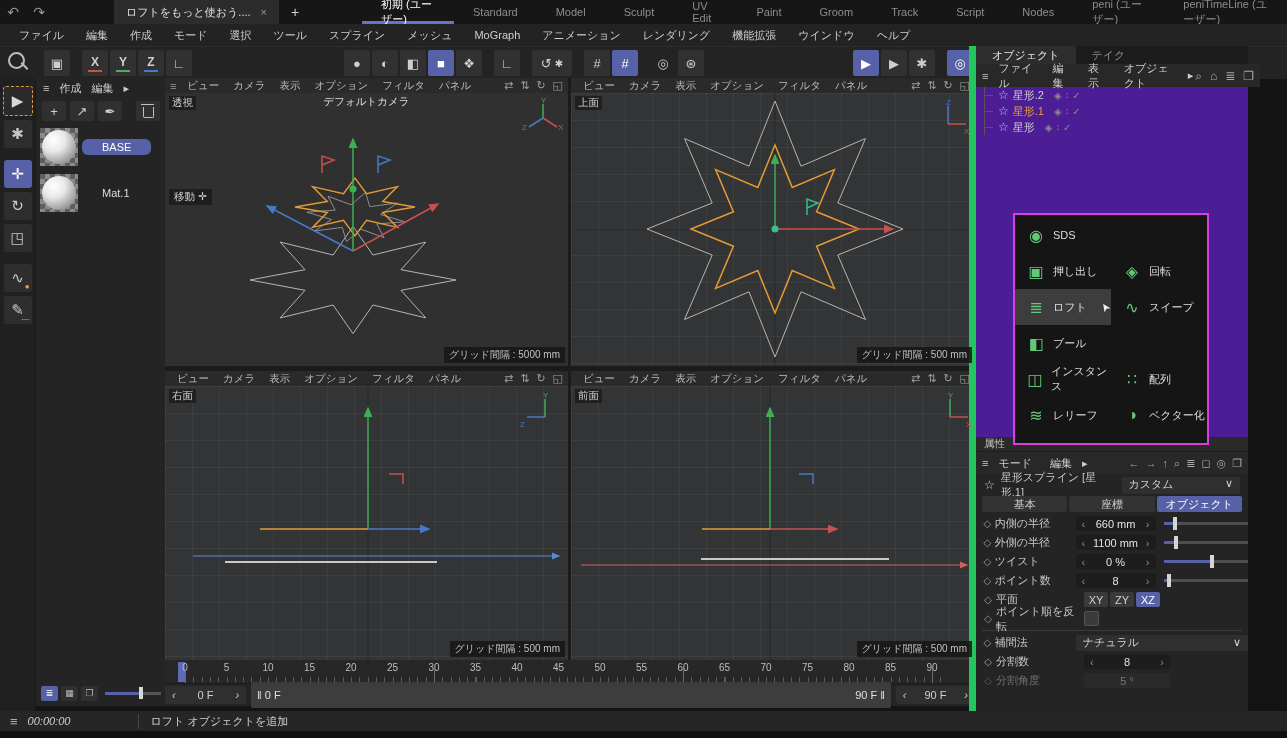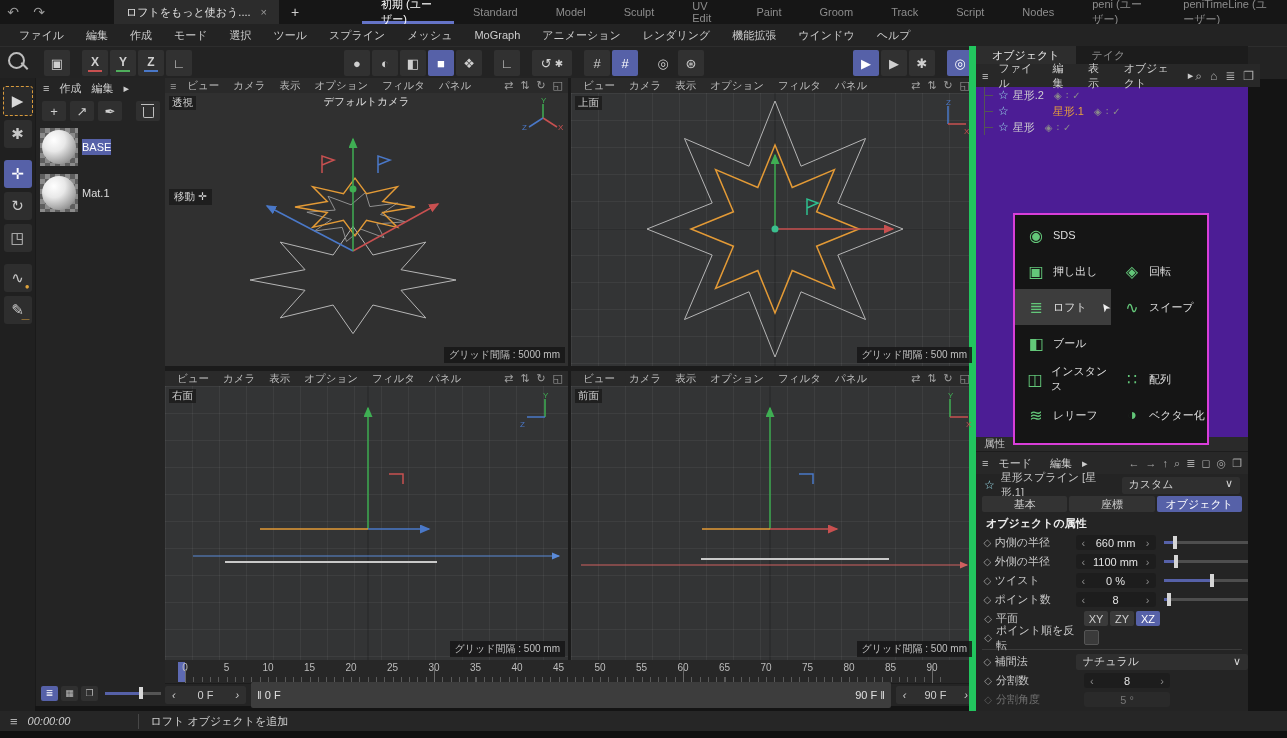--- a/index.html
+++ b/index.html
@@ -50,21 +50,21 @@
   .mabtn{width:24px;height:20px;background:#303030;border-radius:2px;display:flex;align-items:center;
          justify-content:center;color:#cfcfcf;font-size:13px;}
   .trash{margin-left:auto;position:relative;}
   .trash u{display:block;width:9px;height:10px;border:1px solid #c0c0c0;border-top:none;border-radius:0 0 2px 2px;position:relative;top:1px;}
   .trash u:before{content:"";position:absolute;left:-3px;top:-3px;width:13px;height:1px;background:#c0c0c0;}
   .mitem{display:flex;align-items:center;gap:4px;padding:4px 4px;}
   .msphere{width:38px;height:38px;background:conic-gradient(#8b8b8b 25%,#5e5e5e 0 50%,#8b8b8b 0 75%,#5e5e5e 0) 0 0/10px 10px;
            display:flex;align-items:center;justify-content:center;}
   .msphere i{display:block;width:34px;height:34px;border-radius:50%;
              background:radial-gradient(circle at 35% 30%,#ffffff 0%,#e8e8e8 35%,#9a9a9a 75%,#777 100%);}
-  .mname{padding:2px 0;color:#ddd;}
+  .mname{padding:2px 20px;color:#ddd;border-radius:6px;}
   .mname.selected{background:#5661a8;color:#fff;}
   .mbottom{margin-top:auto;height:26px;display:flex;align-items:center;gap:3px;padding:0 5px;}
   .vbtn{width:17px;height:15px;background:#303030;border-radius:2px;display:flex;align-items:center;justify-content:center;
         font-size:9px;color:#bbb;}
   .vbtn.active{background:#5661a8;color:#fff;}
   .mslider{position:relative;flex:1;height:14px;margin-left:4px;}
   .mslider .tr{position:absolute;left:0;right:0;top:6px;height:3px;background:#555;}
   .mslider .fl{position:absolute;left:0;top:6px;height:3px;width:60%;background:#5661a8;}
   .mslider .hd{position:absolute;left:60%;top:1px;width:4px;height:12px;background:#d8d8d8;}
   
@@ -126,21 +126,21 @@
   #om-tabs span.active{background:#2d2d2d;color:#eaeaea;}
   #om-menu{position:absolute;left:0;top:18px;width:272px;height:23px;display:flex;align-items:center;gap:2px;padding:0 6px;
            color:#cdcdcd;background:#282828;}
   #om-menu .mi{padding:0 8px;}
   .om-icons{margin-left:auto;display:flex;gap:8px;color:#a8a8a8;font-size:12px;}
   #om-list{position:absolute;left:0;top:41px;width:272px;}
   .orow{height:16px;display:flex;align-items:center;gap:4px;padding-left:8px;}
   .tree{width:9px;height:16px;border-left:1px solid #555;position:relative;flex:none;}
   .tree:after{content:"";position:absolute;left:0;top:8px;width:8px;height:1px;background:#555;}
   .ostar{color:#9adbe8;font-size:12px;} 
-  .oname{color:#d0d0d0;} .oname.selected{color:#e8a13a;margin-left:40px;}
+  .oname{color:#d0d0d0;} .oname.selected{color:#e8a13a;}
   .oicons{display:flex;gap:4px;color:#8a8a8a;font-size:10px;margin-left:6px;}
   
   #attr{position:absolute;left:0;top:391px;width:272px;bottom:0;background:#242424;}
   .attr-title{height:14px;background:#2a2a2a;display:flex;align-items:center;padding:0 8px;color:#c5c5c5;font-size:10.5px;border-bottom:1px solid #1d1d1d;}
   .attr-menu{height:22px;display:flex;align-items:center;gap:2px;padding:0 6px;color:#cdcdcd;background:#282828;}
   .attr-menu .mi{padding:0 8px;}
   .attr-nav{margin-left:auto;display:flex;gap:6px;color:#a8a8a8;font-size:11px;}
   .attr-obj{height:22px;display:flex;align-items:center;gap:6px;padding:0 8px;}
   .preset{margin-left:auto;width:108px;height:17px;background:#2f2f2f;border-radius:2px;display:flex;
           justify-content:space-between;padding:0 7px;color:#d5d5d5;}
@@ -668,21 +668,20 @@
       <span class="preset">
         <span>カスタム</span>
         <span>∨</span>
       </span>
     </div>
     <div class="attr-tabs">
       <span class="attab">基本</span>
       <span class="attab">座標</span>
       <span class="attab active">オブジェクト</span>
     </div>
-    <div class="asection">オブジェクトの属性</div>
 
     <div class="arow">
       <span class="adia">◇</span>
       <span class="albl">内側の半径</span>
       <span class="abox">
           <i>‹</i>
           <span>660 mm</span>
           <i>›</i>
         </span>
       <span class="slider">

